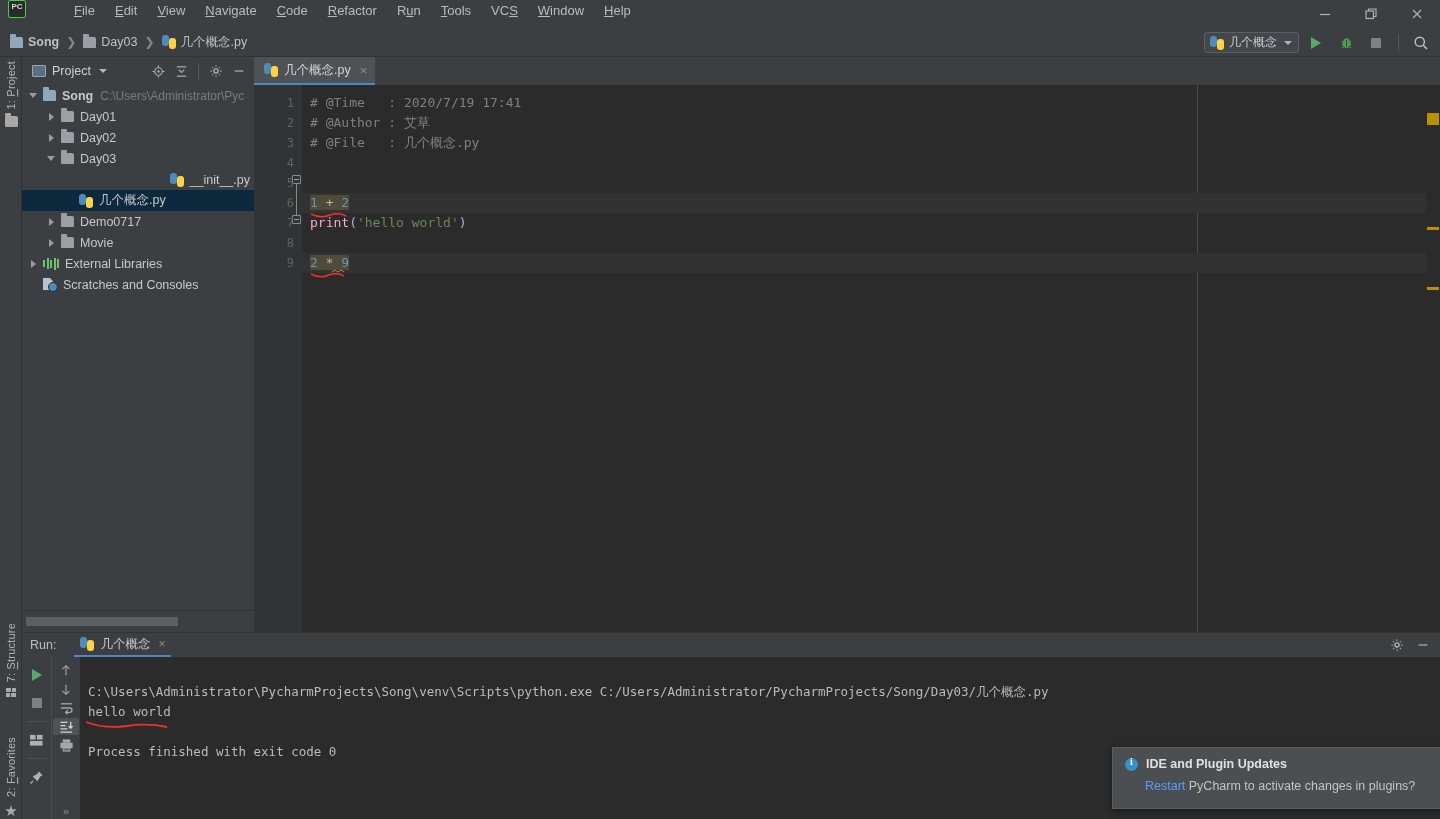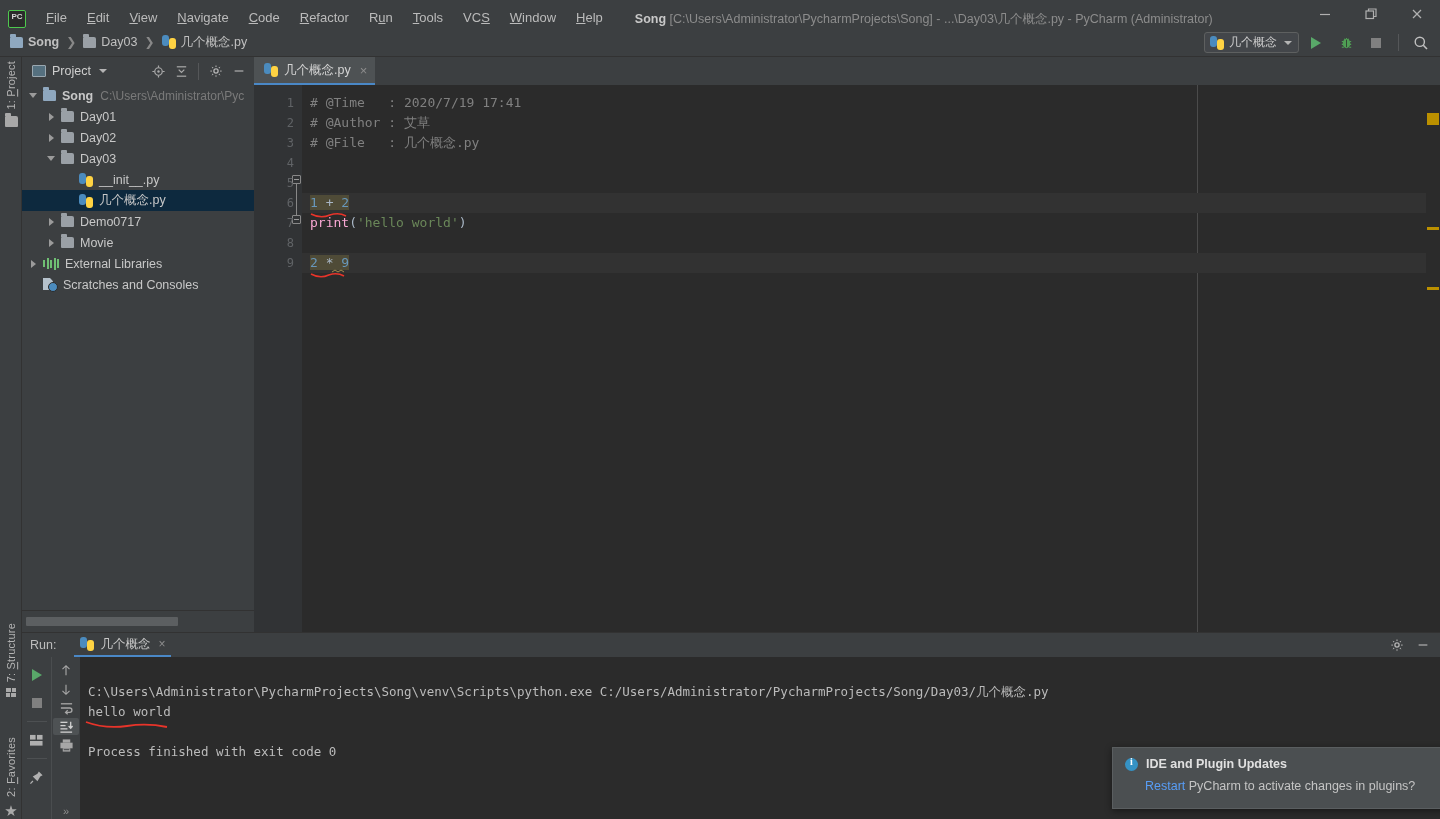--- a/index.html
+++ b/index.html
@@ -8,21 +8,21 @@
     background: #3c3f41;
     font-family: "Liberation Sans", sans-serif;
     overflow: hidden;
     -webkit-font-smoothing: antialiased;
   }
   .app { position: relative; width: 1440px; height: 819px; }
 
   
   .titlebar {
     position: absolute; left: 0; top: 0; width: 1440px; height: 28px;
-    background: #3c3f41; display: flex; align-items: flex-end;
+    background: #3c3f41; display: flex; align-items: flex-start; gap: 28px;
   }
   .pc-logo {
     width: 18px; height: 18px; margin-left: 8px; margin-right: 10px;
     background: #2b2b2b; border: 1.5px solid #4ec94e; border-radius: 2px;
     position: relative; flex: none;
   }
   .pc-logo::after {
     content: "PC"; position: absolute; left: 0; right: 0; top: 1px;
     font-size: 8px; font-weight: bold; text-align: center; color: #d6d6d6;
     font-family: "Liberation Sans", sans-serif;
@@ -319,24 +319,20 @@
         <div class="menu-item"><u>V</u>iew</div>
         <div class="menu-item"><u>N</u>avigate</div>
         <div class="menu-item"><u>C</u>ode</div>
         <div class="menu-item"><u>R</u>efactor</div>
         <div class="menu-item">R<u>u</u>n</div>
         <div class="menu-item"><u>T</u>ools</div>
         <div class="menu-item">VC<u>S</u></div>
         <div class="menu-item"><u>W</u>indow</div>
         <div class="menu-item"><u>H</u>elp</div>
       </div>
-    <div class="title-text">
-      <b>Song</b>
-      <span>[C:\Users\Administrator\PycharmProjects\Song] - ...\Day03\几个概念.py - PyCharm (Administrator)</span>
-    </div>
     <div class="win-btns">
       <div class="win-btn">
         <svg width="14" height="14" viewBox="0 0 14 14">
             <line x1="2" y1="7.5" x2="12" y2="7.5" stroke="#b0b0b0" stroke-width="1.2"></line>
           </svg>
       </div>
       <div class="win-btn">
         <svg width="14" height="14" viewBox="0 0 14 14">
           <rect x="2" y="4" width="7.5" height="7.5" fill="none" stroke="#b0b0b0" stroke-width="1.2"></rect>
           <path d="M4.5 4 V2 H12 V9.5 H9.8" fill="none" stroke="#b0b0b0" stroke-width="1.2"></path>
@@ -477,21 +473,21 @@
           <span class="ico-folder dark" style="display: inline-flex; align-items: center; margin-left: 3px;"></span>
           <span class="tlabel">Day02</span>
         </div>
         <div class="trow" style="padding-left: 22px;">
           <span class="tw">
             <span class="arw-d"></span>
           </span>
           <span class="ico-folder dark" style="display: inline-flex; align-items: center; margin-left: 3px;"></span>
           <span class="tlabel">Day03</span>
         </div>
-        <div class="trow" style="padding-left: 40px;">
+        <div class="trow" style="padding-left: 40px; justify-content: flex-end;">
           <span class="tw"></span>
           <span class="ico-py" style="display: inline-flex; align-items: center; margin-left: 3px;"></span>
           <span class="tlabel">__init__.py</span>
         </div>
         <div class="trow sel" style="padding-left: 40px;">
           <span class="tw"></span>
           <span class="ico-py" style="display: inline-flex; align-items: center; margin-left: 3px;"></span>
           <span class="tlabel">几个概念.py</span>
         </div>
         <div class="trow" style="padding-left: 22px;">

